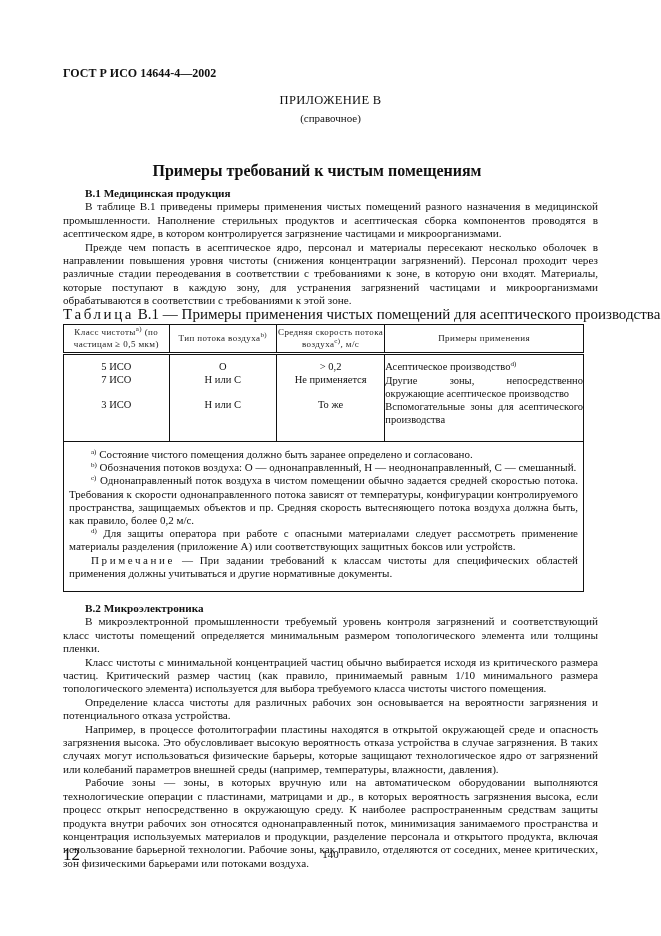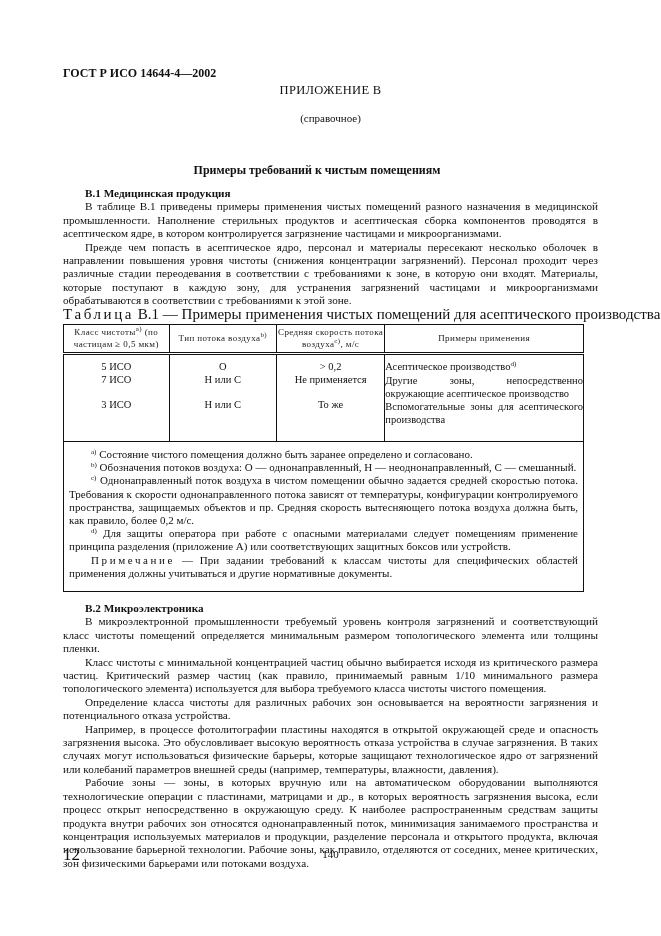--- a/index.html
+++ b/index.html
@@ -3,23 +3,23 @@
 <meta charset="utf-8">
 <style>
   html, body { margin: 0; padding: 0; background: #ffffff; }
   body {
     width: 661px; height: 936px; position: relative; overflow: hidden;
     font-family: "Liberation Serif", "DejaVu Serif", serif;
     color: #111; font-size: 11.2px; line-height: 13.4px;
   }
   .abs { position: absolute; }
   .doc-id { left: 63px; top: 67px; font-weight: bold; font-size: 12px; }
-  .annex-title { left: 0; width: 661px; text-align: center; top: 84px; font-size: 12.5px; letter-spacing: 0.3px; }
+  .annex-title { left: 0; width: 661px; text-align: center; top: 94px; font-size: 12.5px; letter-spacing: 0.3px; }
   .annex-sub { left: 0; width: 661px; text-align: center; top: 112px; font-size: 11px; }
-  .main-title { left: 0; width: 634px; text-align: center; top: 164px; font-weight: bold; font-size: 12px; }
+  .main-title { left: 0; width: 634px; text-align: center; top: 164px; font-weight: bold; font-size: 16px; }
 
   .block { left: 63px; width: 535px; text-align: justify; }
   .h { font-weight: bold; text-indent: 22px; }
   .p { text-indent: 22px; margin: 0; }
 
   .caption { left: 63px; top: 308px; font-size: 15px; }
   .spaced { letter-spacing: 2.6px; }
 
   table.t {
     position: absolute; left: 63px; top: 324px; width: 521px;
@@ -93,21 +93,21 @@
       <div class="cellrow"><span>Асептическое производство</span><sup>d)</sup></div>
       <div class="cellrow tall">Другие зоны, непосредственно окружающие асептическое производство</div>
       <div class="cellrow tall">Вспомогательные зоны для асептического производства</div>
     </td>
   </tr>
   <tr class="notes">
     <td colspan="4">
       <p class="note-p"><sup>a)</sup><span> Состояние чистого помещения должно быть заранее определено и согласовано.</span></p>
       <p class="note-p"><sup>b)</sup><span> Обозначения потоков воздуха: О — однонаправленный, Н — неоднонаправленный, С — смешанный.</span></p>
       <p class="note-p"><sup>c)</sup><span> Однонаправленный поток воздуха в чистом помещении обычно задается средней скоростью потока. Требования к скорости однонаправленного потока зависят от температуры, конфигурации контролируемого пространства, защищаемых объектов и пр. Средняя скорость вытесняющего потока воздуха должна быть, как правило, более 0,2 м/с.</span></p>
-      <p class="note-p"><sup>d)</sup><span> Для защиты оператора при работе с опасными материалами следует помещениям применение принципа разделения (приложение А) или соответствующих защитных боксов или устройств.</span></p>
+      <p class="note-p"><sup>d)</sup><span> Для защиты оператора при работе с опасными материалами следует рассмотреть применение материалы разделения (приложение А) или соответствующих защитных боксов или устройств.</span></p>
       <p class="note-p note-gap"><span class="spaced">Примечание</span><span> — При задании требований к классам чистоты для специфических областей применения должны учитываться и другие нормативные документы.</span></p>
     </td>
   </tr>
 </tbody>
   </table>
 
 <div class="abs block" style="top:602px;">
   <div class="h">В.2 Микроэлектроника</div>
   <p class="p">В микроэлектронной промышленности требуемый уровень контроля загрязнений и соответствующий класс чистоты помещений определяется минимальным размером топологического элемента или толщины пленки.</p>
   <p class="p">Класс чистоты с минимальной концентрацией частиц обычно выбирается исходя из критического размера частиц. Критический размер частиц (как правило, принимаемый равным 1/10 минимального размера топологического элемента) используется для выбора требуемого класса чистоты чистого помещения.</p>

